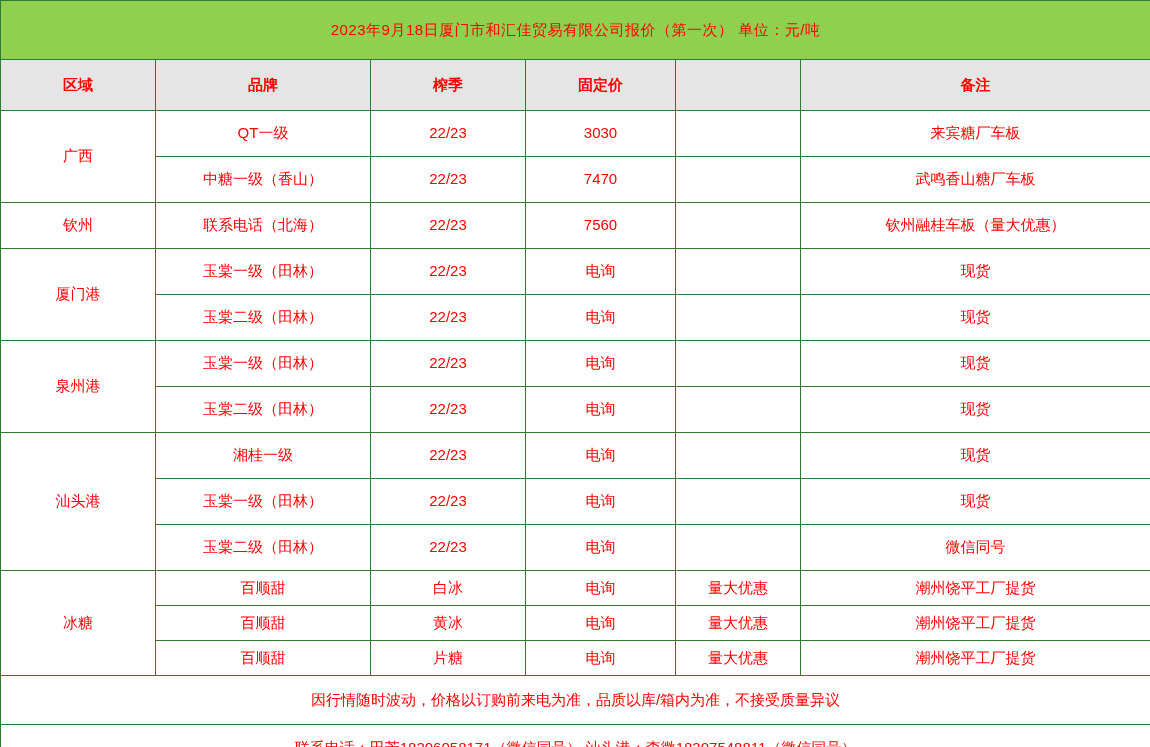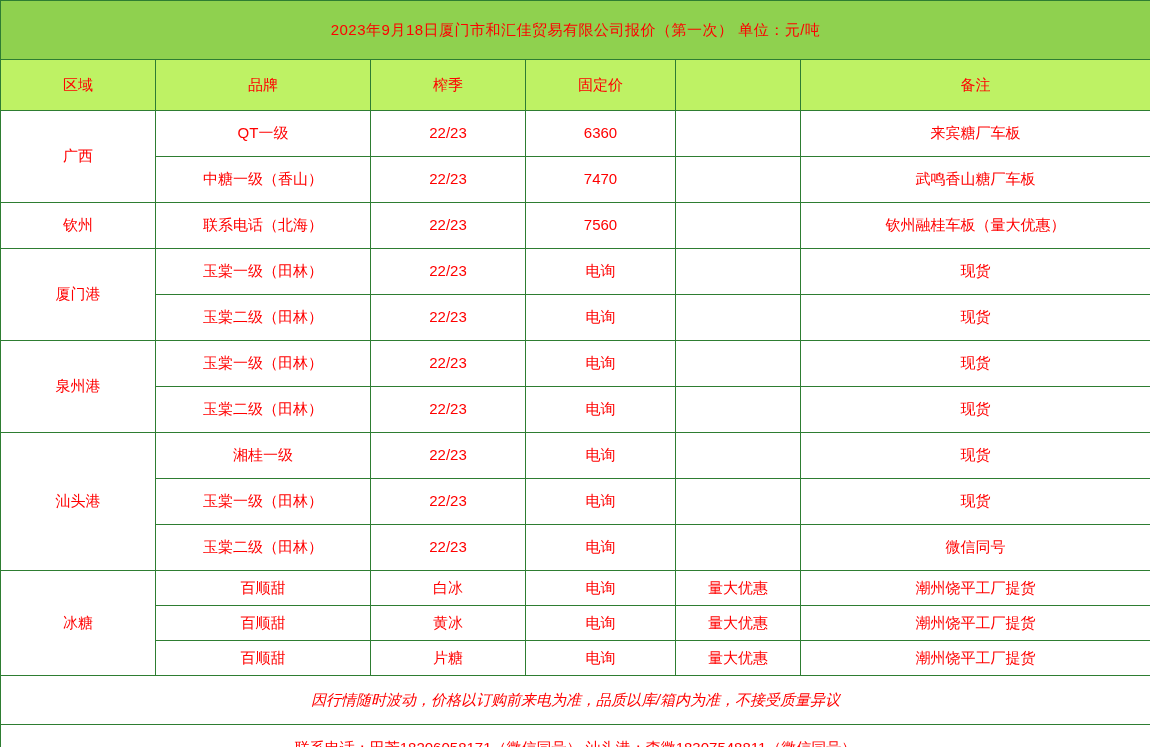--- a/index.html
+++ b/index.html
@@ -38,31 +38,31 @@
     color: #000000;
     font-size: 17px;
     height: 54px;
     border: 1px solid #2e7d32;
     letter-spacing: 0.5px;
   }
   td.header-cell {
     color: #ff0000;
     font-size: 16px;
     height: 46px;
-    background: #bef264;
+    background: #e5e5e5;
+    font-weight: bold;
   }
   td.region-cell {
     font-size: 16px;
     font-family: Liberation Serif, serif;
   }
   td.note-row {
     height: 44px;
     font-size: 15px;
     color: #ff0000;
-    font-style: italic;
   }
   td.contact-row {
     height: 42px;
     font-size: 15px;
     color: #ff0000;
   }
   td.empty-cell {
     color: #ff0000;
   }
   .row-h-46 { height: 46px; }
@@ -91,21 +91,21 @@
         <td class="header-cell">榨季</td>
         <td class="header-cell">固定价</td>
         <td class="header-cell"></td>
         <td class="header-cell">备注</td>
       </tr>
 
       <tr class="row-h-46">
         <td class="region-cell" rowspan="2">广西</td>
         <td>QT一级</td>
         <td>22/23</td>
-        <td>6360</td>
+        <td>3030</td>
         <td class="empty-cell"></td>
         <td>来宾糖厂车板</td>
       </tr>
       <tr class="row-h-46">
         <td>中糖一级（香山）</td>
         <td>22/23</td>
         <td>7470</td>
         <td class="empty-cell"></td>
         <td>武鸣香山糖厂车板</td>
       </tr>

